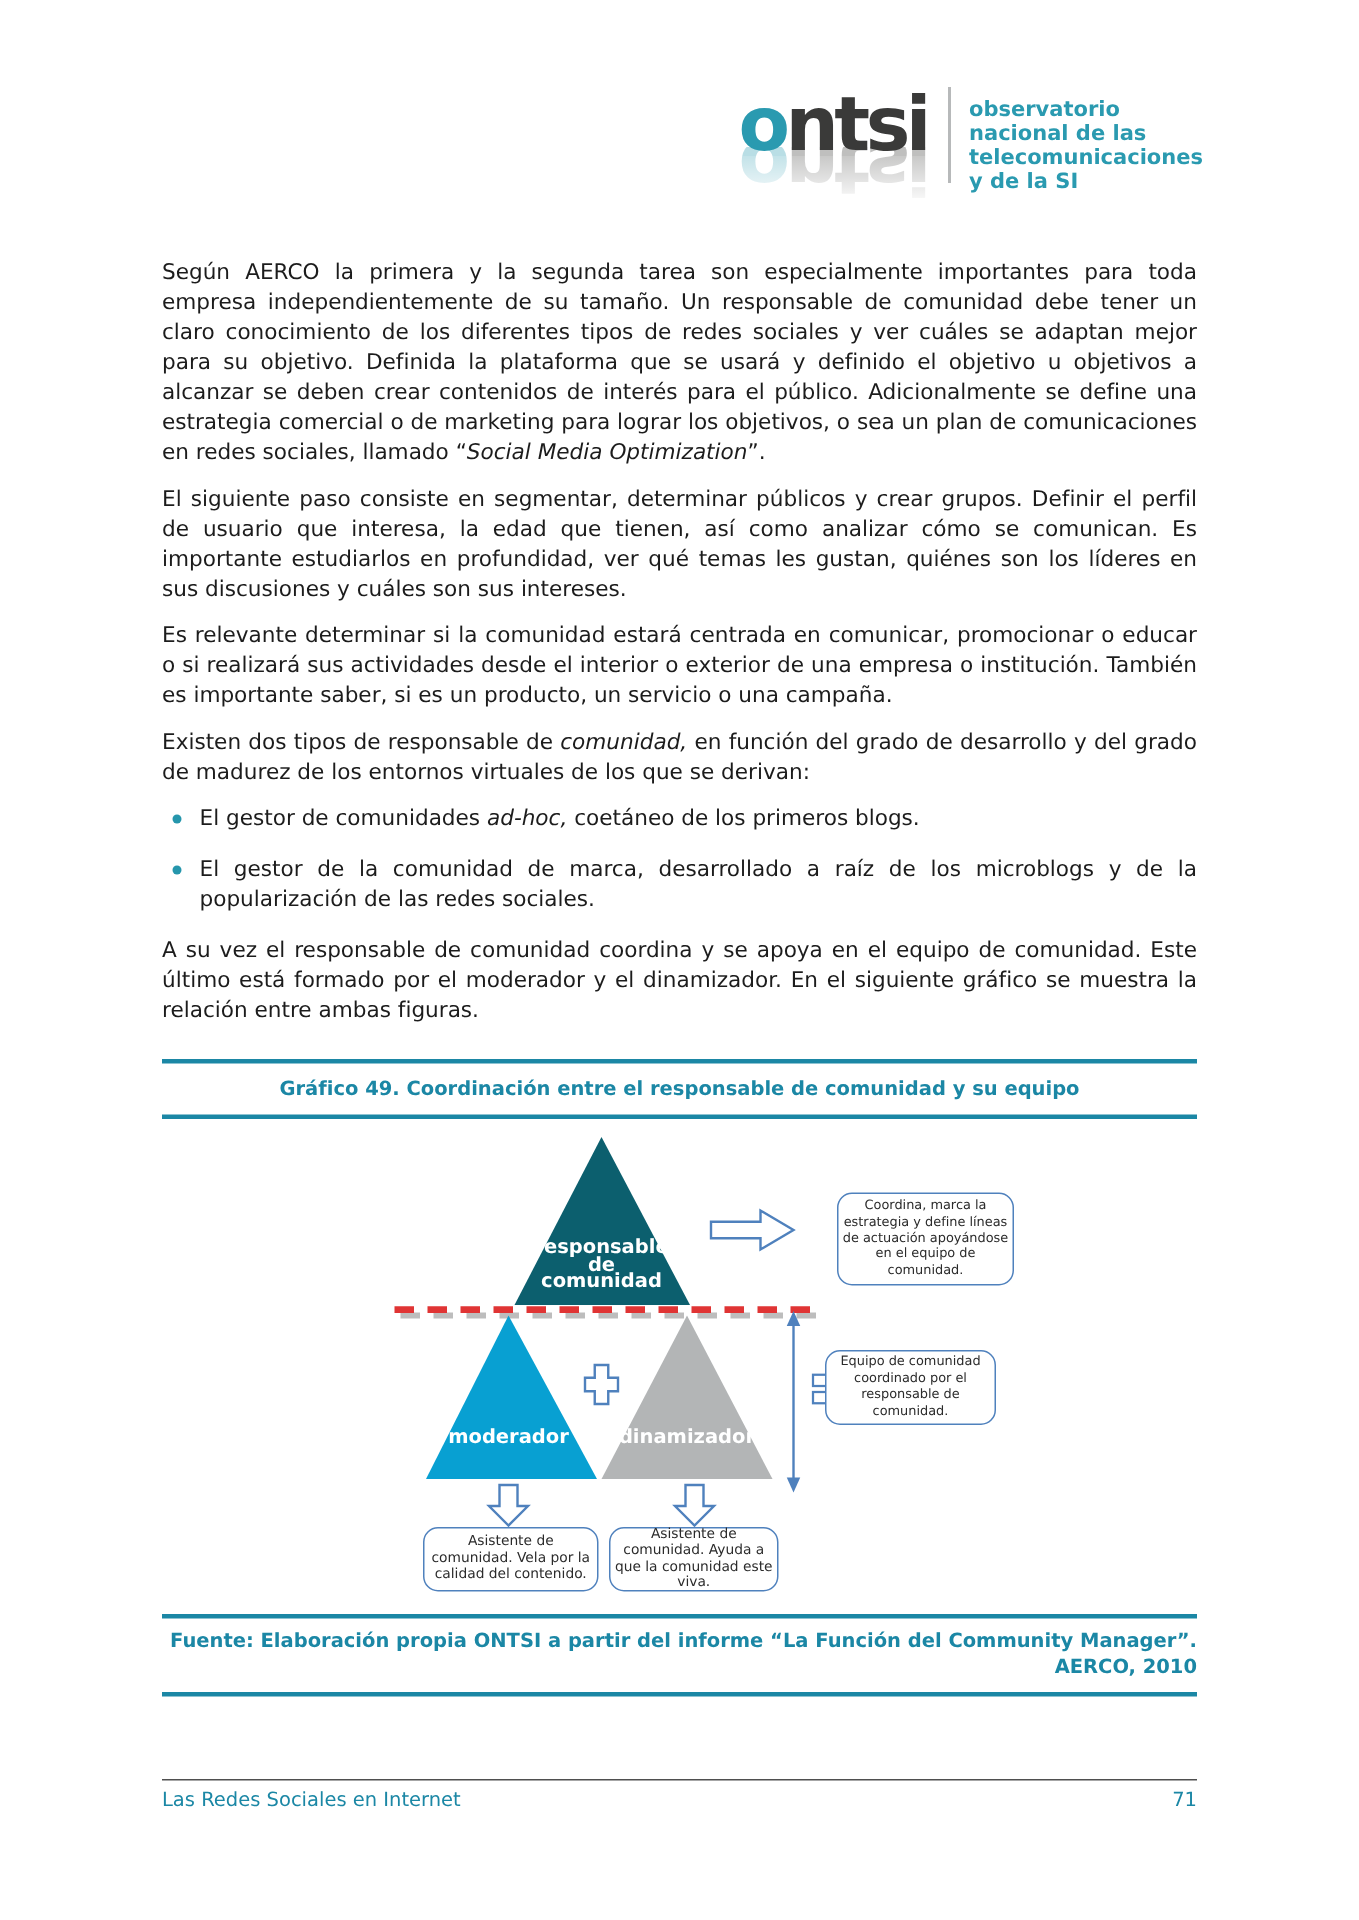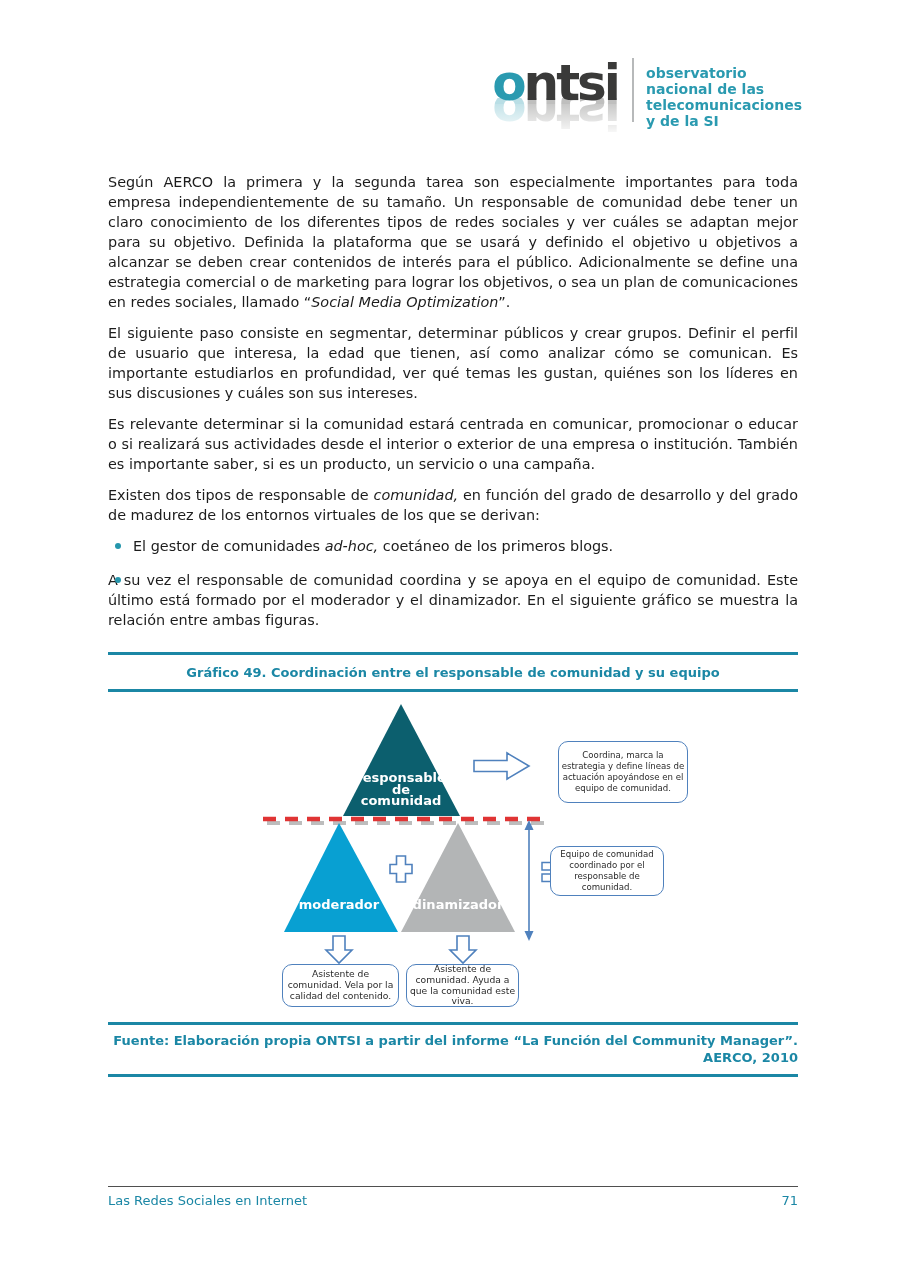--- a/index.html
+++ b/index.html
@@ -34,21 +34,21 @@
   .canvas{position:relative;width:690px;height:330px;}
   .canvas svg{position:absolute;left:0;top:0;}
   .tri-label{position:absolute;width:120px;text-align:center;color:#ffffff;font-weight:700;
              font-size:13px;line-height:11.5px;white-space:pre-line;}
   .lbl-top{left:233px;top:80px;}
   .lbl-mod{left:171px;top:207px;}
   .lbl-din{left:290px;top:207px;}
   .callout{position:absolute;display:flex;align-items:center;justify-content:center;
            border:1.5px solid #4f81bd;border-radius:10px;background:#fff;
            font-size:8.6px;line-height:10.8px;text-align:center;color:#2b2b2b;padding:3px 2px;box-sizing:border-box;}
-  .c1{left:450px;top:49px;width:130px;height:62px;}
+  .c1{left:450px;top:49px;width:118px;height:62px;}
   .c2{left:442px;top:154px;width:114px;height:50px;}
   .b1{left:174px;top:272px;width:117px;height:43px;font-size:9.2px;}
   .b2{left:298px;top:272px;width:113px;height:43px;font-size:9.2px;}
   .fig-source{color:#1b87a5;font-weight:700;font-size:13px;line-height:17px;
               text-align:right;padding:7px 0 8px 0;}
 
   
   .page-footer{position:absolute;left:108px;width:690px;top:1186px;border-top:1px solid #4f4f4f;
                padding-top:6px;display:flex;justify-content:space-between;
                color:#1b87a5;font-size:13px;}
@@ -81,20 +81,21 @@
     <p class="body-p"><span>Es relevante determinar si la comunidad estará centrada en comunicar, promocionar o educar o si realizará  sus actividades desde el interior o exterior de una empresa o institución. También es importante saber, si es un producto, un servicio o una campaña.</span></p>
     <p class="body-p"><span>Existen dos tipos  de responsable de </span><em>comunidad,</em><span> en función del grado de desarrollo y del grado de madurez de los entornos virtuales de los que se derivan:</span></p>
 
     <ul class="bullets">
       <li>
         <span class="dot"></span>
         <span><span>El gestor de comunidades </span><em>ad-hoc,</em><span> coetáneo de los primeros blogs.</span></span>
       </li>
       <li>
         <span class="dot"></span>
+        <span><span>El gestor de la comunidad de marca, desarrollado a raíz de los microblogs y de la popularización de las redes sociales.</span></span>
       </li>
     </ul>
 
     <p class="body-p"><span>A su vez el responsable de comunidad coordina y se apoya en el equipo de comunidad. Este último está formado por el moderador y el dinamizador. En el siguiente gráfico se muestra la relación entre ambas figuras.</span></p>
 
     <section class="figure">
       <div class="rule"></div>
       <div class="fig-title">Gráfico 49. Coordinación entre el responsable de comunidad y su equipo</div>
       <div class="rule"></div>
 

